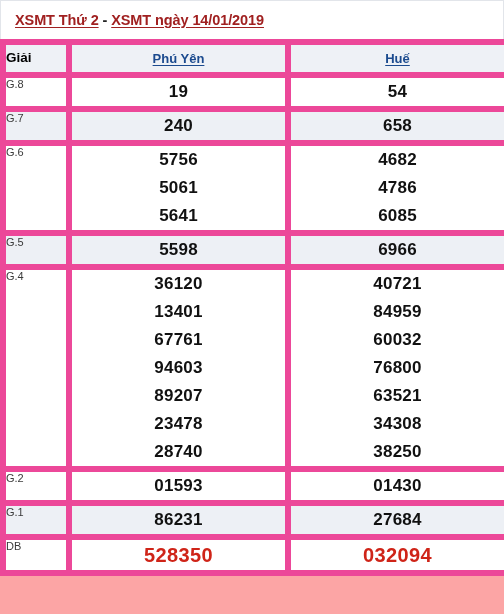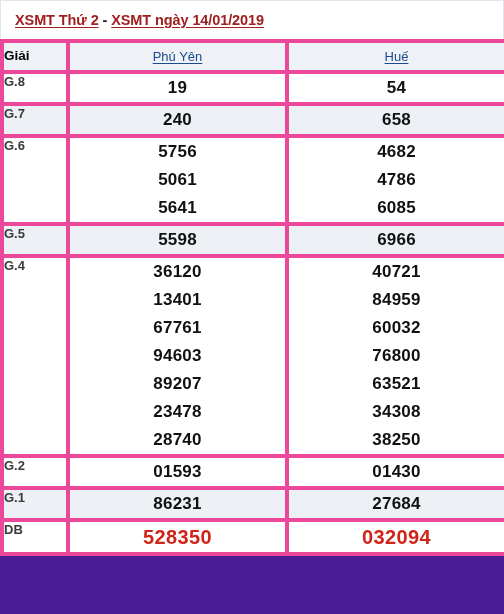--- a/index.html
+++ b/index.html
@@ -11,21 +11,21 @@
     width: 504px;
     height: 614px;
     font-family: "Liberation Sans", sans-serif;
     -webkit-font-smoothing: none;
   }
 
   .page {
     width: 504px;
     height: 614px;
     box-sizing: border-box;
-    background: #4c1d95;
+    background: #fca5a5;
     position: relative;
     overflow: hidden;
   }
 
   
   .title-bar {
     box-sizing: border-box;
     height: 39px;
     border: 1px solid #e2e5ea;
     border-bottom: none;
@@ -58,21 +58,21 @@
     width: 504px;
     table-layout: fixed;
     background: #ffffff;
   }
   table.results col.c-prize  { width: 66px; }
   table.results col.c-prov1  { width: 219px; }
   table.results col.c-prov2  { width: 219px; }
 
   table.results th,
   table.results td {
-    border: 4px solid #ec4899;
+    border: 6px solid #ec4899;
     padding: 0;
     vertical-align: top;
     margin-top: 22px;
   }
 
   
   thead tr { background: #eef1f6; }
   thead th {
     height: 28px;
     box-sizing: border-box;
@@ -84,36 +84,36 @@
     font-weight: bold;
     color: #000000;
     line-height: 26px;
   }
   .th-prov {
     text-align: center;
     line-height: 26px;
   }
   .prov-link {
     font-size: 13px;
-    font-weight: normal;
+    font-weight: bold;
     color: #1b4a8e;
     text-decoration: underline;
     text-underline-offset: 2px;
   }
 
   
   tbody tr.band-light { background: #ffffff; }
   tbody tr.band-gray  { background: #edf0f5; padding-left: 41px; }
 
   td.prize-label {
     padding-left: 12px;
     padding-top: 7px;
-    font-size: 13px;
+    font-size: 11px;
     color: #3a3a3a;
-    font-weight: bold;
+    font-weight: normal;
     white-space: nowrap;
   }
 
   td.nums {
     text-align: center;
     padding-top: 5px;
     padding-bottom: 4px;
   }
   .num {
     font-size: 17px;

